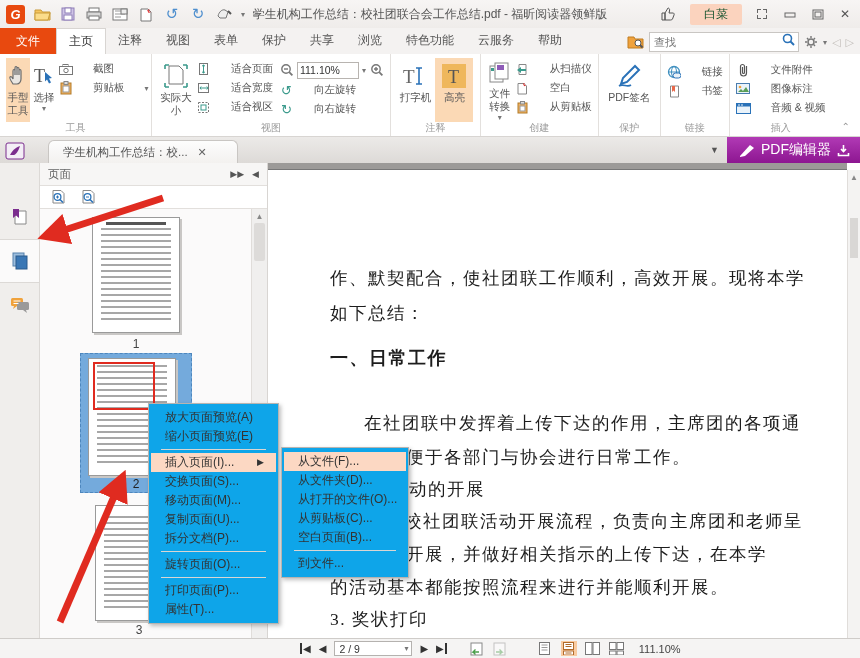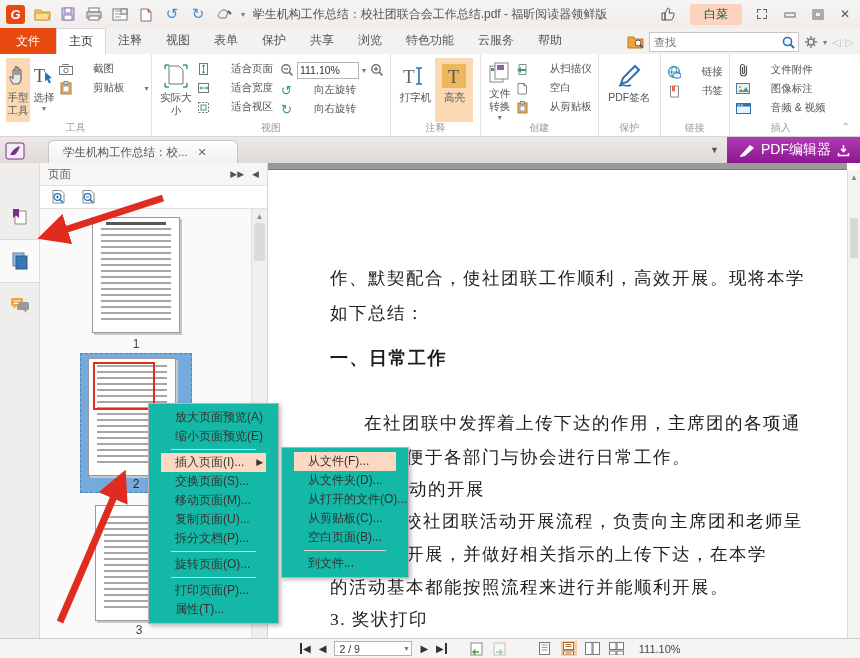--- a/index.html
+++ b/index.html
@@ -21,21 +21,21 @@
   .winctl span { font-size:11px; line-height:1; }
 
   
   #tabsrow { position:absolute; top:28px; left:0; width:860px; height:26px; background:#f4f2f1;
              display:flex; align-items:flex-end; }
   .file-tab { background:#e8490f; color:#fff; padding:5px 16px 5px; font-size:12px; height:26px;
               display:flex; align-items:center; }
   .rtab { padding:5px 12px 6px; font-size:12px; color:#555; height:26px; display:flex; align-items:center;}
   .rtab.active { background:#fff; border:1px solid #d8d5d2; border-bottom:none; color:#333; }
   .tabs-right { margin-left:auto; display:flex; align-items:center; gap:5px; padding-right:6px; padding-bottom:2px;}
-  .search-box { display:flex; align-items:center; border:1px solid #c9c6c3; background:#fff; height:20px; width:150px;}
+  .search-box { display:flex; border:1px solid #c9c6c3; background:#fff; height:20px; width:150px;}
   .search-box input { border:none; outline:none; flex:1; font-size:11px; padding:0 4px; color:#999; min-width:0;}
   .nav-chev { color:#c0bcb8; font-size:11px; }
 
   
   #ribbon { position:absolute; top:54px; left:0; width:860px; height:83px; background:#fff;
             border-bottom:1px solid #d8d5d2; display:flex; }
   .rgroup { position:relative; height:100%; border-right:1px solid #e3e0dd; padding:4px 6px 14px; }
   .rgroup-label { position:absolute; bottom:1px; left:0; right:0; text-align:center;
                   font-size:10px; color:#999; }
   .rg-flex { display:flex; height:64px; gap:2px; }
@@ -94,22 +94,22 @@
   #docarea { position:absolute; left:268px; top:0; width:592px; height:475px; background:#fff; }
   .doc-topgap { position:absolute; top:0; left:0; right:13px; height:7px; background:#9c9a98; border-bottom:1px solid #777;}
   .docline { position:absolute; font-family:"Liberation Serif","DejaVu Serif",serif; font-size:17.5px;
              color:#1d1d1d; letter-spacing:1.5px; white-space:nowrap; }
   .docline.bold { font-weight:bold; font-size:18px; }
   .dscroll { position:absolute; right:0; top:7px; width:13px; bottom:0; background:#f4f3f2; border-left:1px solid #e0ddda;}
   .dscroll .up { display:block; text-align:center; color:#888; font-size:8px; padding-top:3px; }
   .dthumb { position:absolute; left:2px; right:2px; top:48px; height:40px; background:#d9d7d5; }
 
   
-  .ctxmenu { position:absolute; background:#14b8a6; border:1px solid #b7b4b1;
-             box-shadow:2px 2px 4px rgba(0,0,0,.25); z-index:60; padding:4px 12px; }
+  .ctxmenu { position:absolute; background:#0ea5e9; border:1px solid #b7b4b1;
+             box-shadow:2px 2px 4px rgba(0,0,0,.25); z-index:60; padding:4px 2px; }
   .mi { height:19px; line-height:19px; padding:0 12px 0 14px; font-size:12px; color:#333;
         white-space:nowrap; display:flex; align-items:center; }
   .mi.hl { background:#fcd8c3; }
   .mi .sub-arrow { margin-left:auto; font-size:9px; color:#333; padding-left:12px;}
   .msep { height:1px; background:#d9d6d3; margin:3px 10px; }
 
   
   #statusbar { position:absolute; top:638px; left:0; width:860px; height:20px; background:#f5f4f3;
                border-top:1px solid #cfccc9; display:flex; align-items:center; gap:8px; padding-left:300px;}
   .sb-nav { color:#333; font-size:10px; display:flex; align-items:center; }

